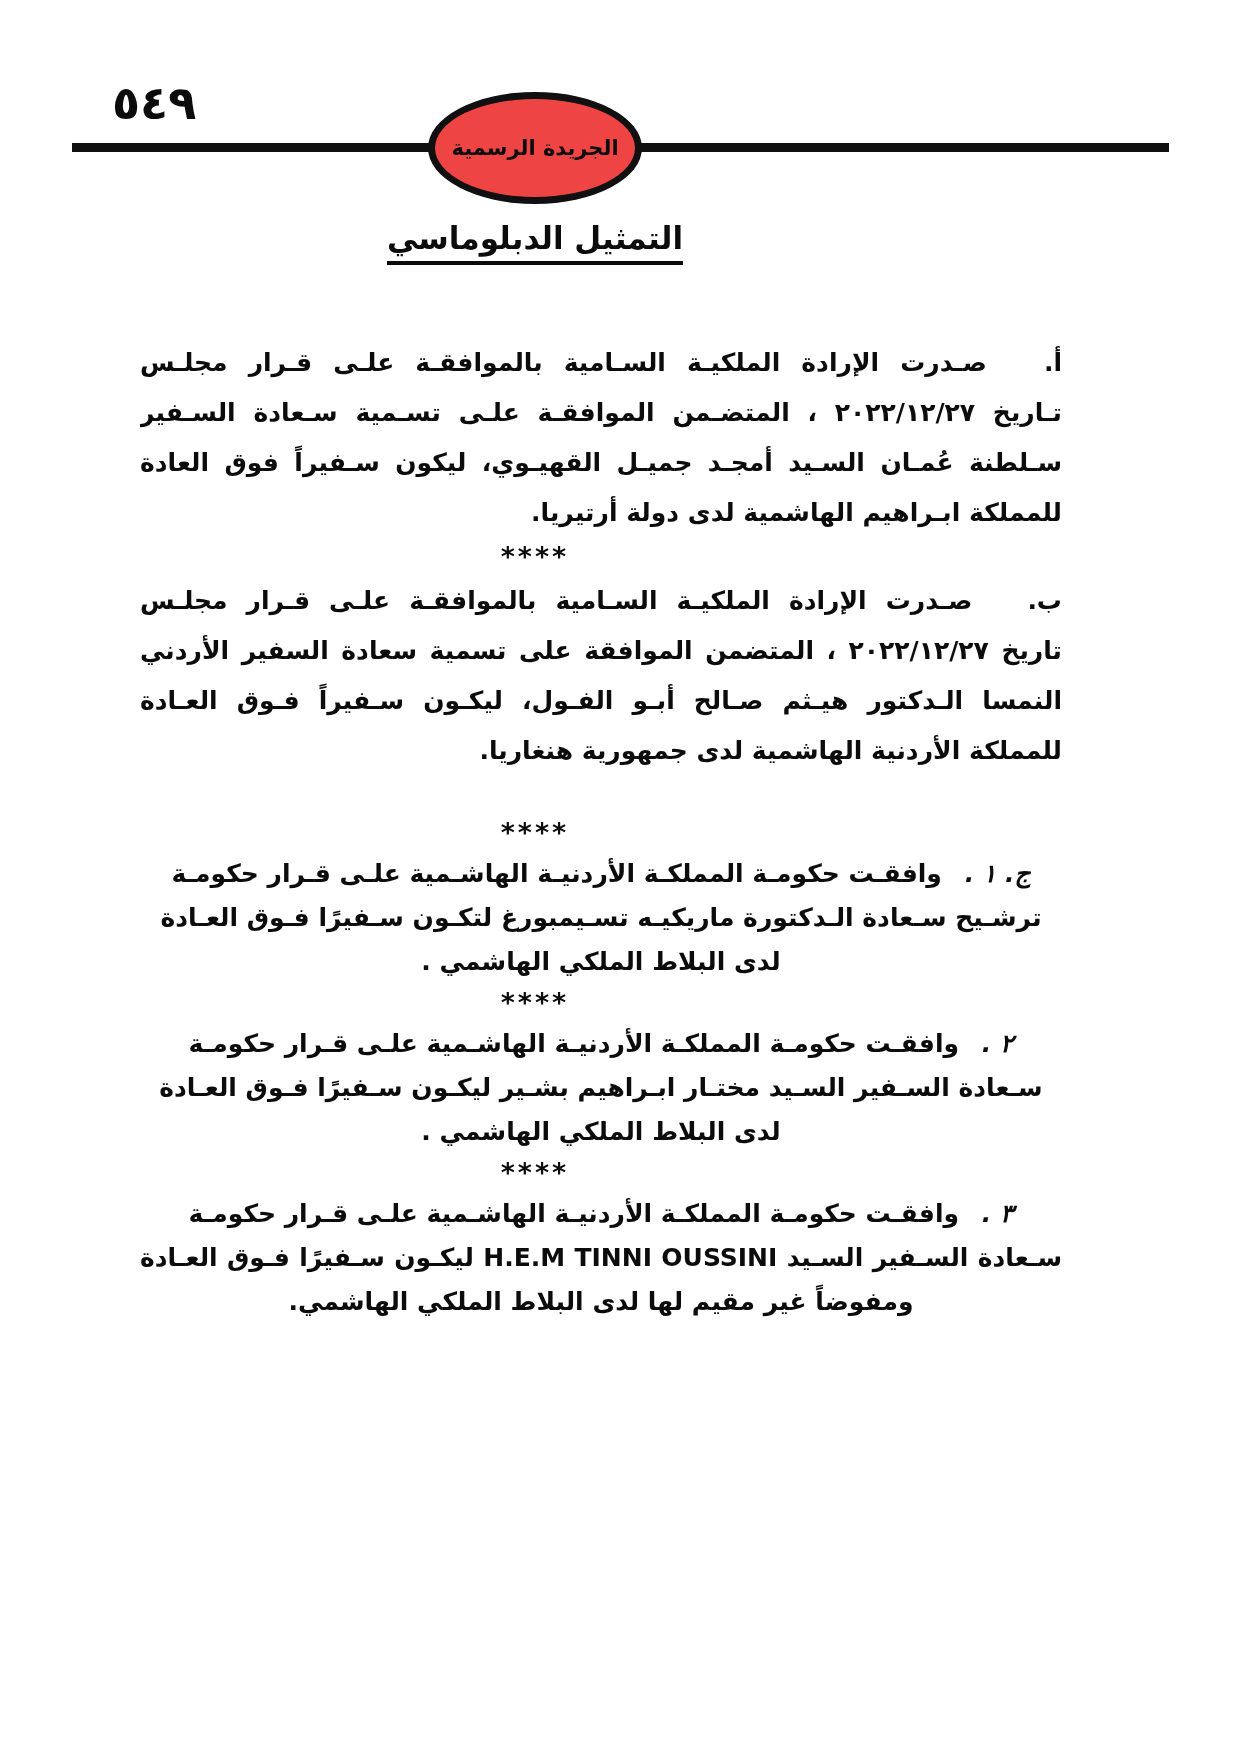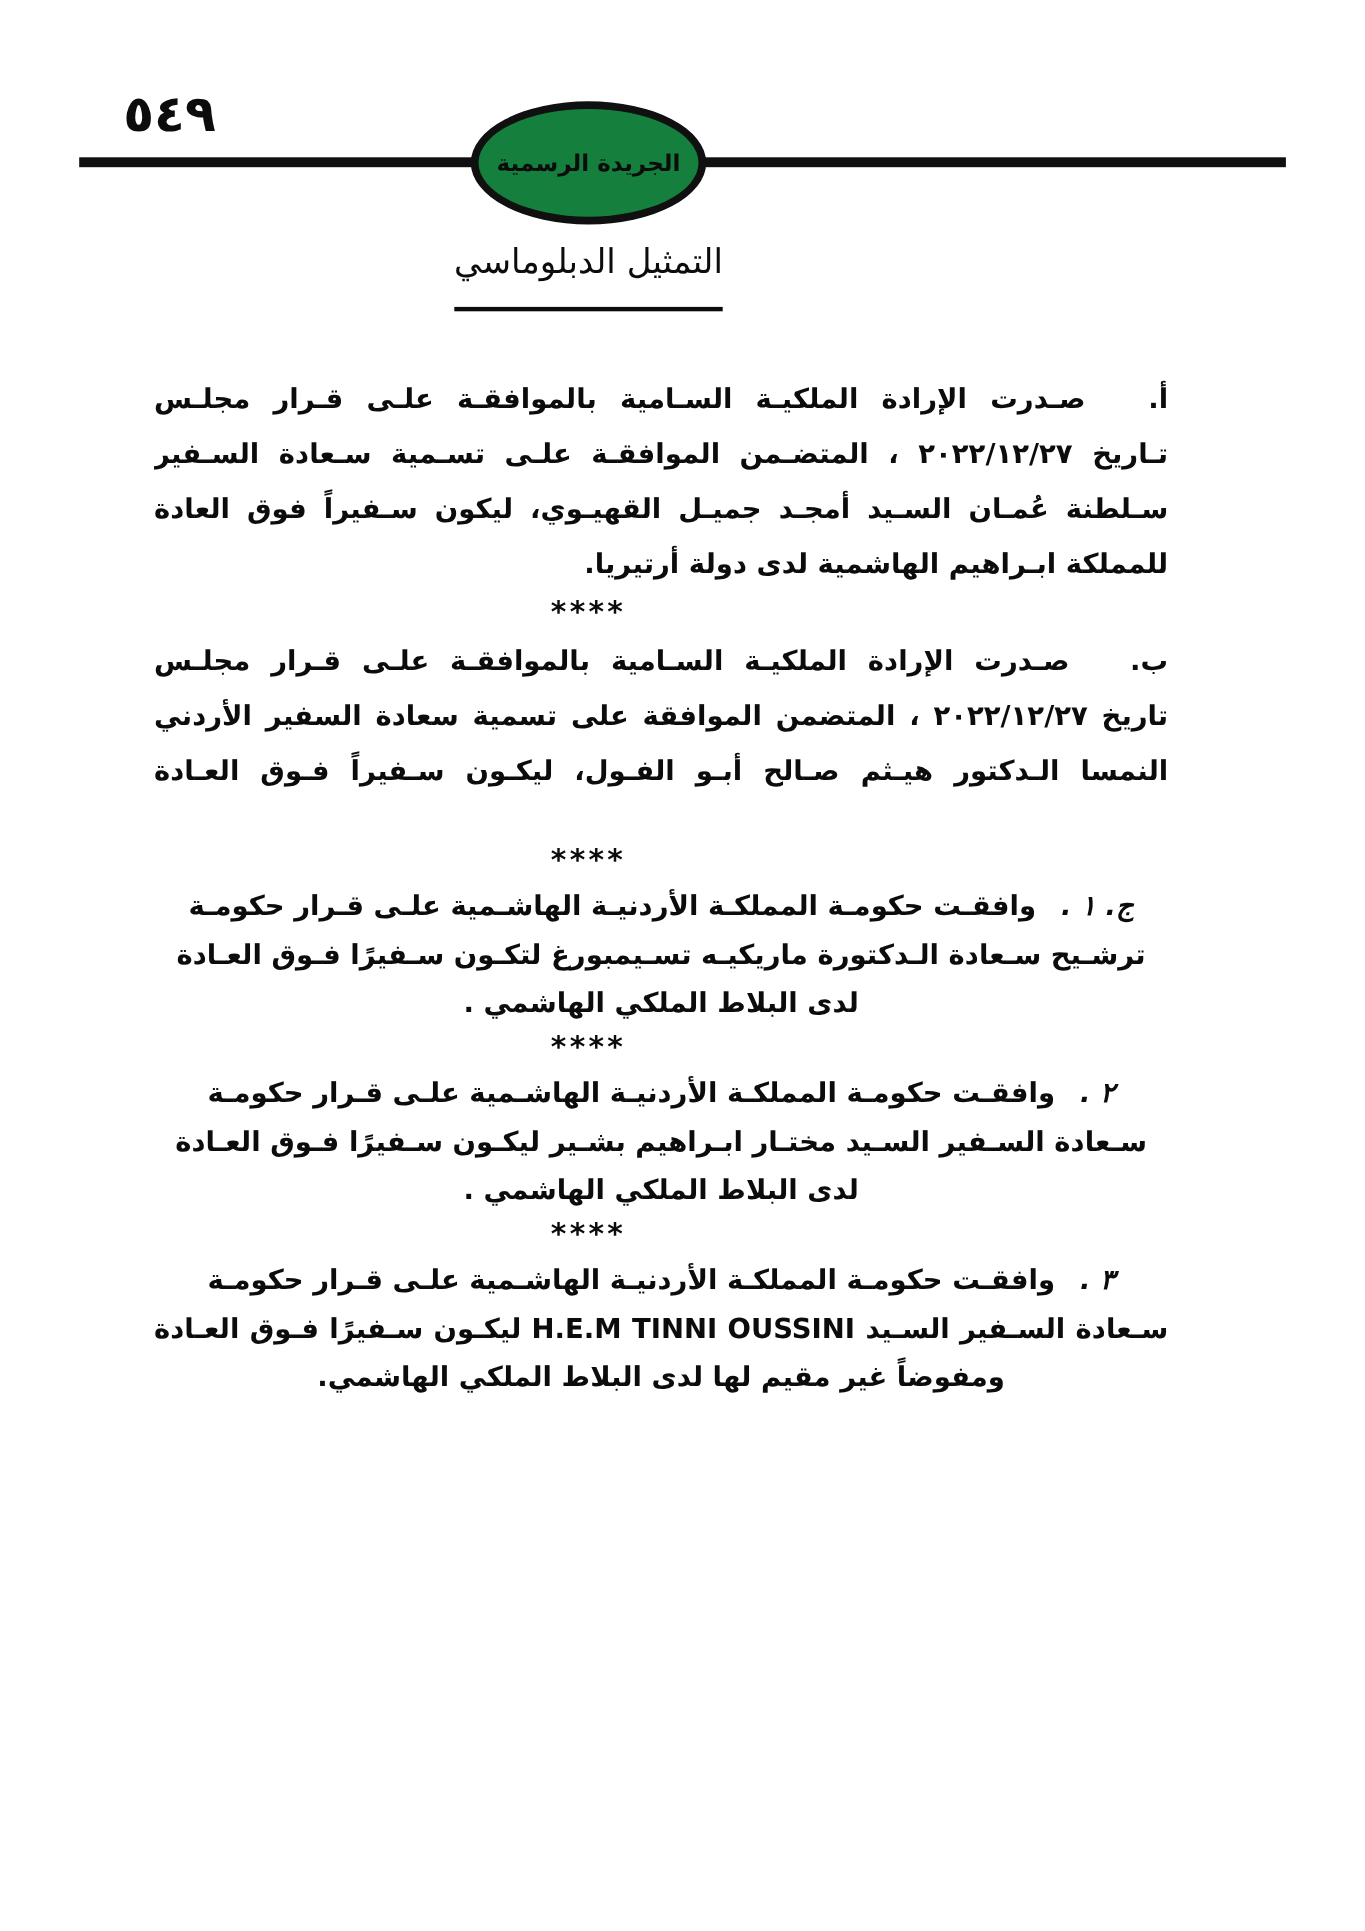--- a/index.html
+++ b/index.html
@@ -23,44 +23,44 @@
   .rule {
     position: absolute;
     left: 72px; top: 143px;
     width: 1097px; height: 9px;
     background: #101010;
   }
   .seal {
     position: absolute;
     left: 428px; top: 92px;
     width: 214px; height: 112px;
-    background: #15803d;
+    background: #ef4444;
     border: 7px solid #101010;
     border-radius: 50%;
     box-sizing: border-box;
     display: flex; align-items: center; justify-content: center;
     z-index: 2;
   }
   .seal-label {
     font-size: 21px; font-weight: bold;
     direction: rtl; white-space: nowrap;
   }
   
   .title-row {
     position: absolute;
     left: 0; top: 220px;
     width: 1070px;
     text-align: center;
   }
   .doc-title {
     display: inline-block;
-    font-size: 31px; font-weight: normal;
+    font-size: 31px; font-weight: bold;
     direction: rtl;
     border-bottom: 4px solid #0c0c0c;
-    padding-bottom: 23px;
+    padding-bottom: 5px;
   }
   
   .text-block {
     position: absolute;
     left: 140px; top: 338px;
     width: 922px;
     direction: rtl;
     font-weight: bold;
     font-size: 25px;
   }
@@ -115,20 +115,21 @@
 
     <div class="sep">****</div>
 
     <div class="para wide">
       <div class="line jl">
         <span class="marker gap-lg">ب.</span>
         <span>صـدرت الإرادة الملكيـة السـامية بالموافقـة علـى قـرار مجلـس الـوزراء رقـم (٩٨٧٤)</span>
       </div>
       <div class="line jl">تاريخ ٢٠٢٢/١٢/٢٧ ، المتضمن الموافقة على تسمية سعادة السفير الأردني لدى جمهورية</div>
       <div class="line jl">النمسا الـدكتور هيـثم صـالح أبـو الفـول، ليكـون سـفيراً فـوق العـادة ومفوضـاً غيـر مقـيم</div>
+      <div class="line rl">للمملكة الأردنية الهاشمية لدى جمهورية هنغاريا.</div>
     </div>
 
     <div class="sep gap-before">****</div>
 
     <div class="para narrow">
       <div class="line jl">
         <span class="marker gap-sm">ج. ١ .</span>
         <span>وافقـت حكومـة المملكـة الأردنيـة الهاشـمية علـى قـرار حكومـة جمهوريـة النمسـا</span>
       </div>
       <div class="line jl">ترشـيح سـعادة الـدكتورة ماريكيـه تسـيمبورغ لتكـون سـفيرًا فـوق العـادة ومفوضـاً لهـا</div>

